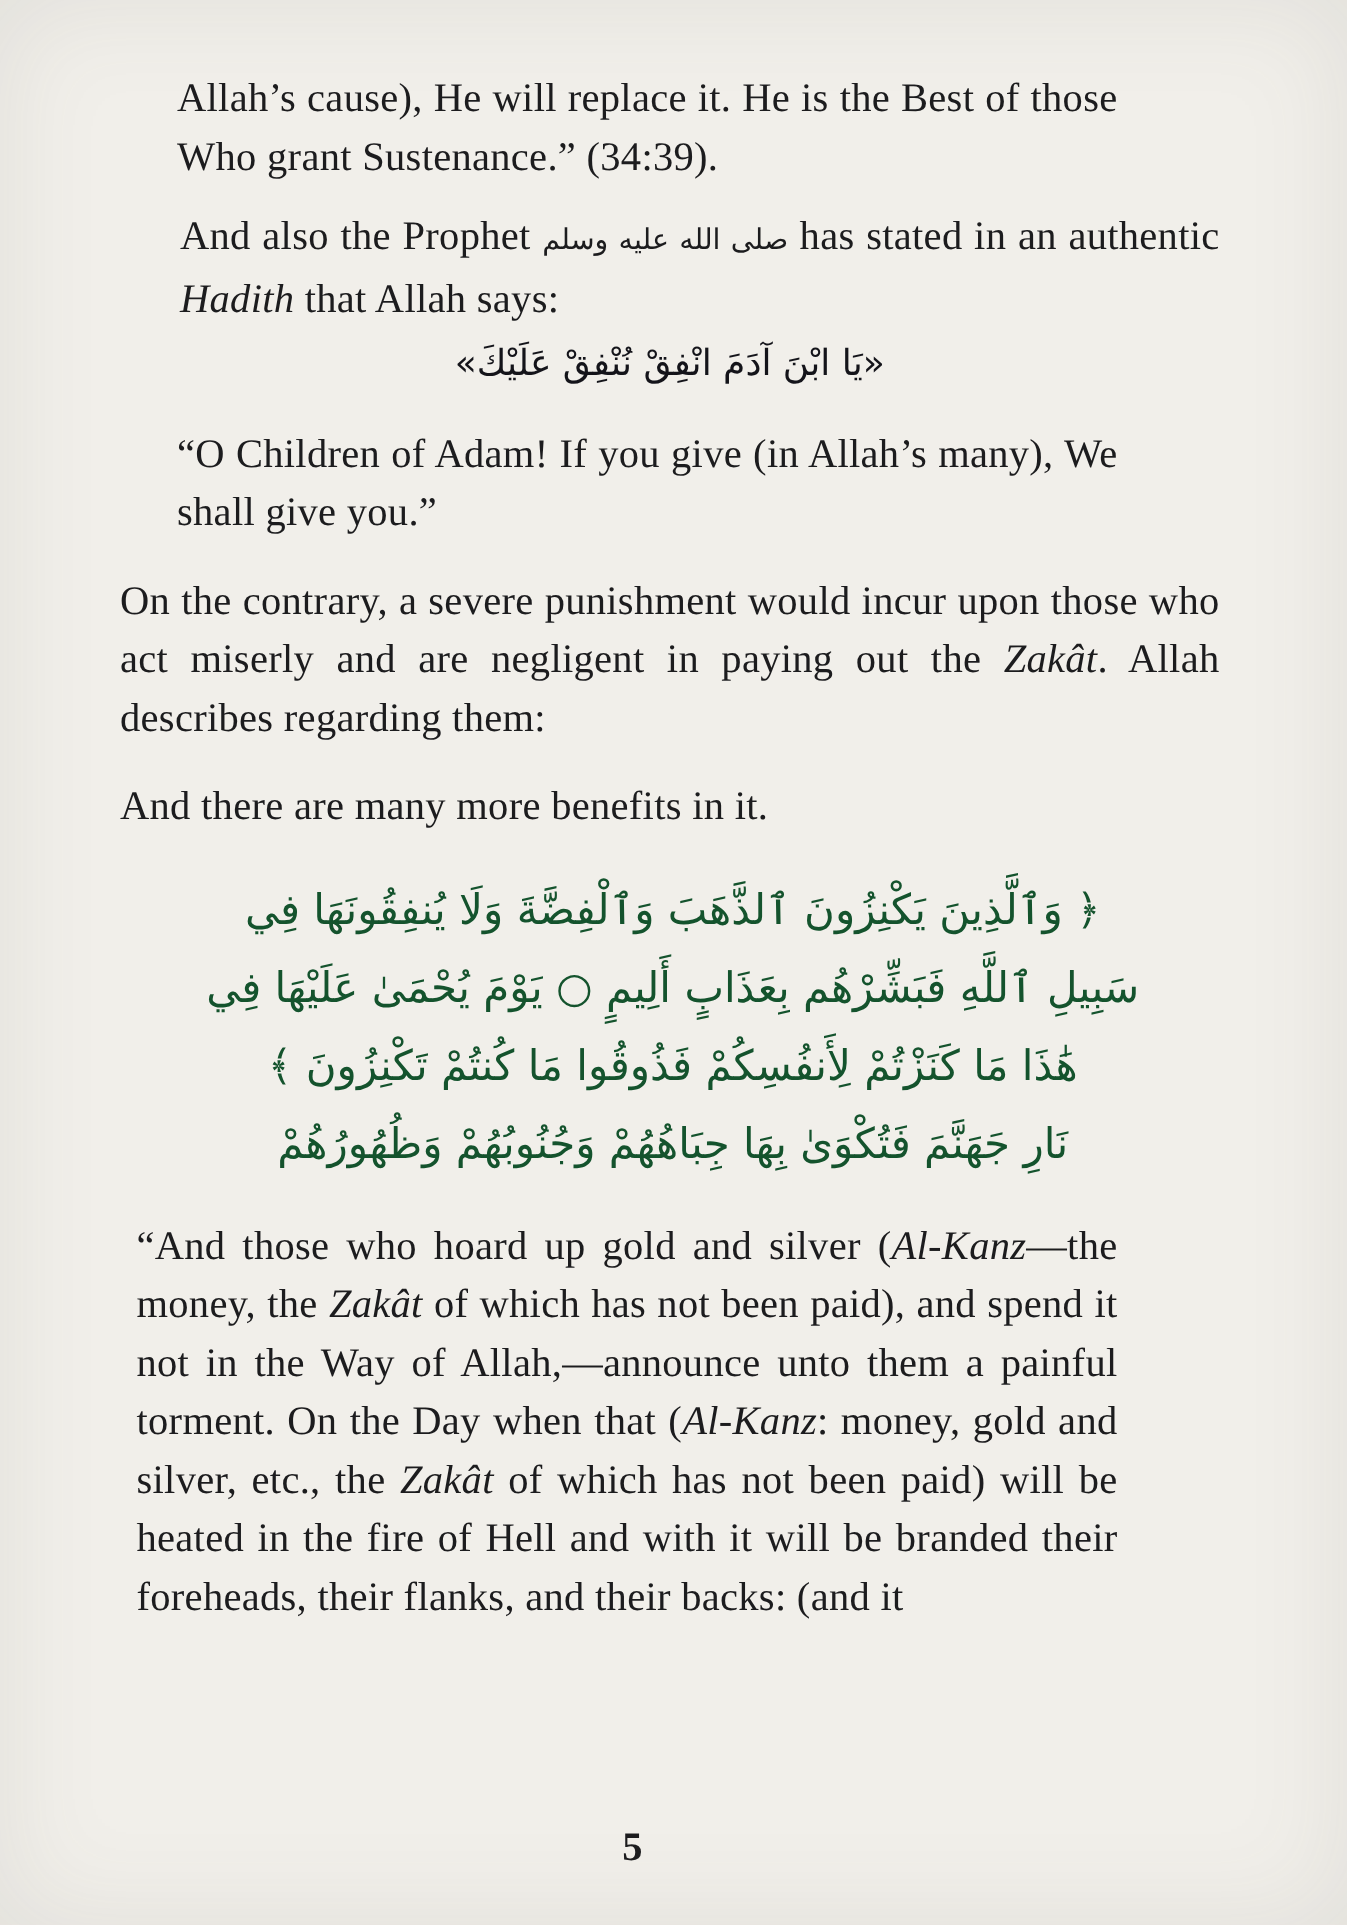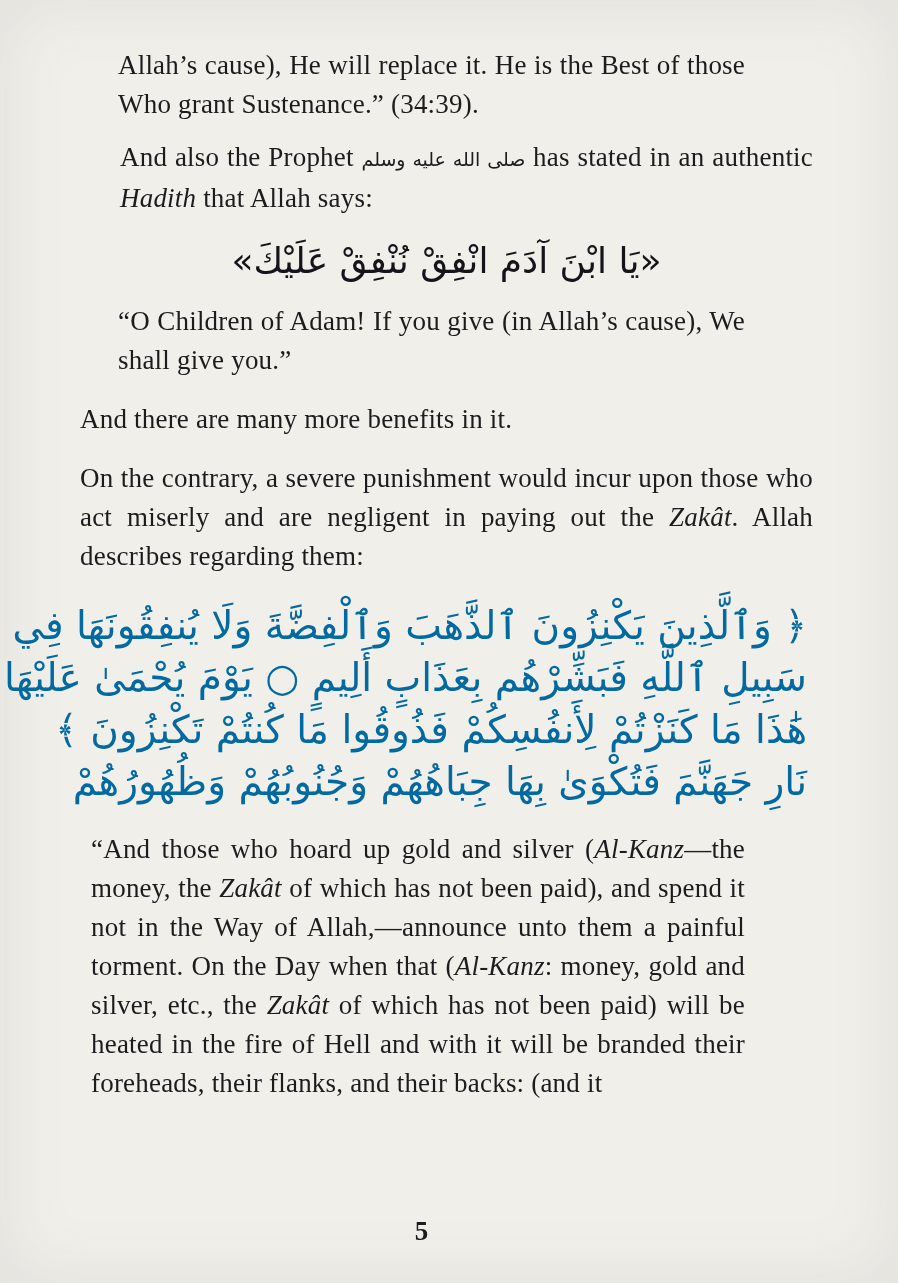--- a/index.html
+++ b/index.html
@@ -43,32 +43,31 @@
     direction: rtl;
     unicode-bidi: isolate;
   }
   .inline-arabic {
     font-family: "DejaVu Sans", sans-serif;
     font-size: 19px;
     unicode-bidi: isolate;
     direction: rtl;
   }
   .hadith-arabic {
-    margin-top: 20px;
     text-align: center;
-    font-size: 36px;
+    font-size: 24px;
     line-height: 46px;
     color: #14141a;
   }
   .quran-block {
     margin: 24px 6px 0 10px;
     direction: rtl;
-    font-size: 39px;
+    font-size: 28px;
     line-height: 52px;
-    color: #0369a1;
+    color: #14532d;
   }
   .quran-line {
     text-align: center;
     white-space: nowrap;
   }
   .page-number {
     position: absolute;
     bottom: 36px;
     left: 0;
     right: 55px;
@@ -83,27 +82,27 @@
 <div class="page">
 
   <p class="quote-par">Allah’s cause), He will replace it.  He is the Best of those Who grant Sustenance.” (34:39).</p>
 
   <p class="body-par mt-sm">
     <span>And also the  Prophet </span><span class="inline-arabic">صلى الله عليه وسلم</span><span> has stated in an authentic </span><span class="it">Hadith</span><span> that Allah says:</span>
   </p>
 
   <p class="hadith-arabic arabic">«يَا ابْنَ آدَمَ انْفِقْ نُنْفِقْ عَلَيْكَ»</p>
 
-  <p class="quote-par mt-md">“O  Children  of Adam! If you give (in Allah’s cause), We shall give you.”</p>
-
-  <p class="body-par" style="margin-top:20px;">And there are many more benefits in it.</p>
+  <p class="quote-par mt-md">“O  Children  of Adam! If you give (in Allah’s many), We shall give you.”</p>
 
   <p class="body-par" style="margin-top:20px;">
     <span>On the contrary, a  severe punishment would incur upon those who act miserly and are negligent in paying out  the </span><span class="it">Zakât</span><span>. Allah describes regarding them:</span>
   </p>
+
+  <p class="body-par" style="margin-top:20px;">And there are many more benefits in it.</p>
 
   <div class="quran-block arabic">
     <div class="quran-line">﴿ وَٱلَّذِينَ يَكْنِزُونَ ٱلذَّهَبَ وَٱلْفِضَّةَ وَلَا يُنفِقُونَهَا فِي</div>
     <div class="quran-line">سَبِيلِ ٱللَّهِ فَبَشِّرْهُم بِعَذَابٍ أَلِيمٍ ○ يَوْمَ يُحْمَىٰ عَلَيْهَا فِي</div>
     <div class="quran-line">هَٰذَا مَا كَنَزْتُمْ لِأَنفُسِكُمْ فَذُوقُوا مَا كُنتُمْ تَكْنِزُونَ ﴾</div>
     <div class="quran-line">نَارِ جَهَنَّمَ فَتُكْوَىٰ بِهَا جِبَاهُهُمْ وَجُنُوبُهُمْ وَظُهُورُهُمْ</div>
   </div>
 
   <p class="quote-par mt-lg">
     <span>“And those  who hoard up gold and silver (</span><span class="it">Al-Kanz</span><span>—the  money, the </span><span class="it">Zakât</span><span> of which has not been paid), and spend it not in the  Way of Allah,—announce  unto  them  a  painful torment.  On  the  Day when that (</span><span class="it">Al-Kanz</span><span>: money,  gold  and  silver, etc., the </span><span class="it">Zakât</span><span> of which  has not been paid) will be heated in the fire of Hell and with  it will be branded their foreheads,  their flanks, and their backs: (and it</span>

